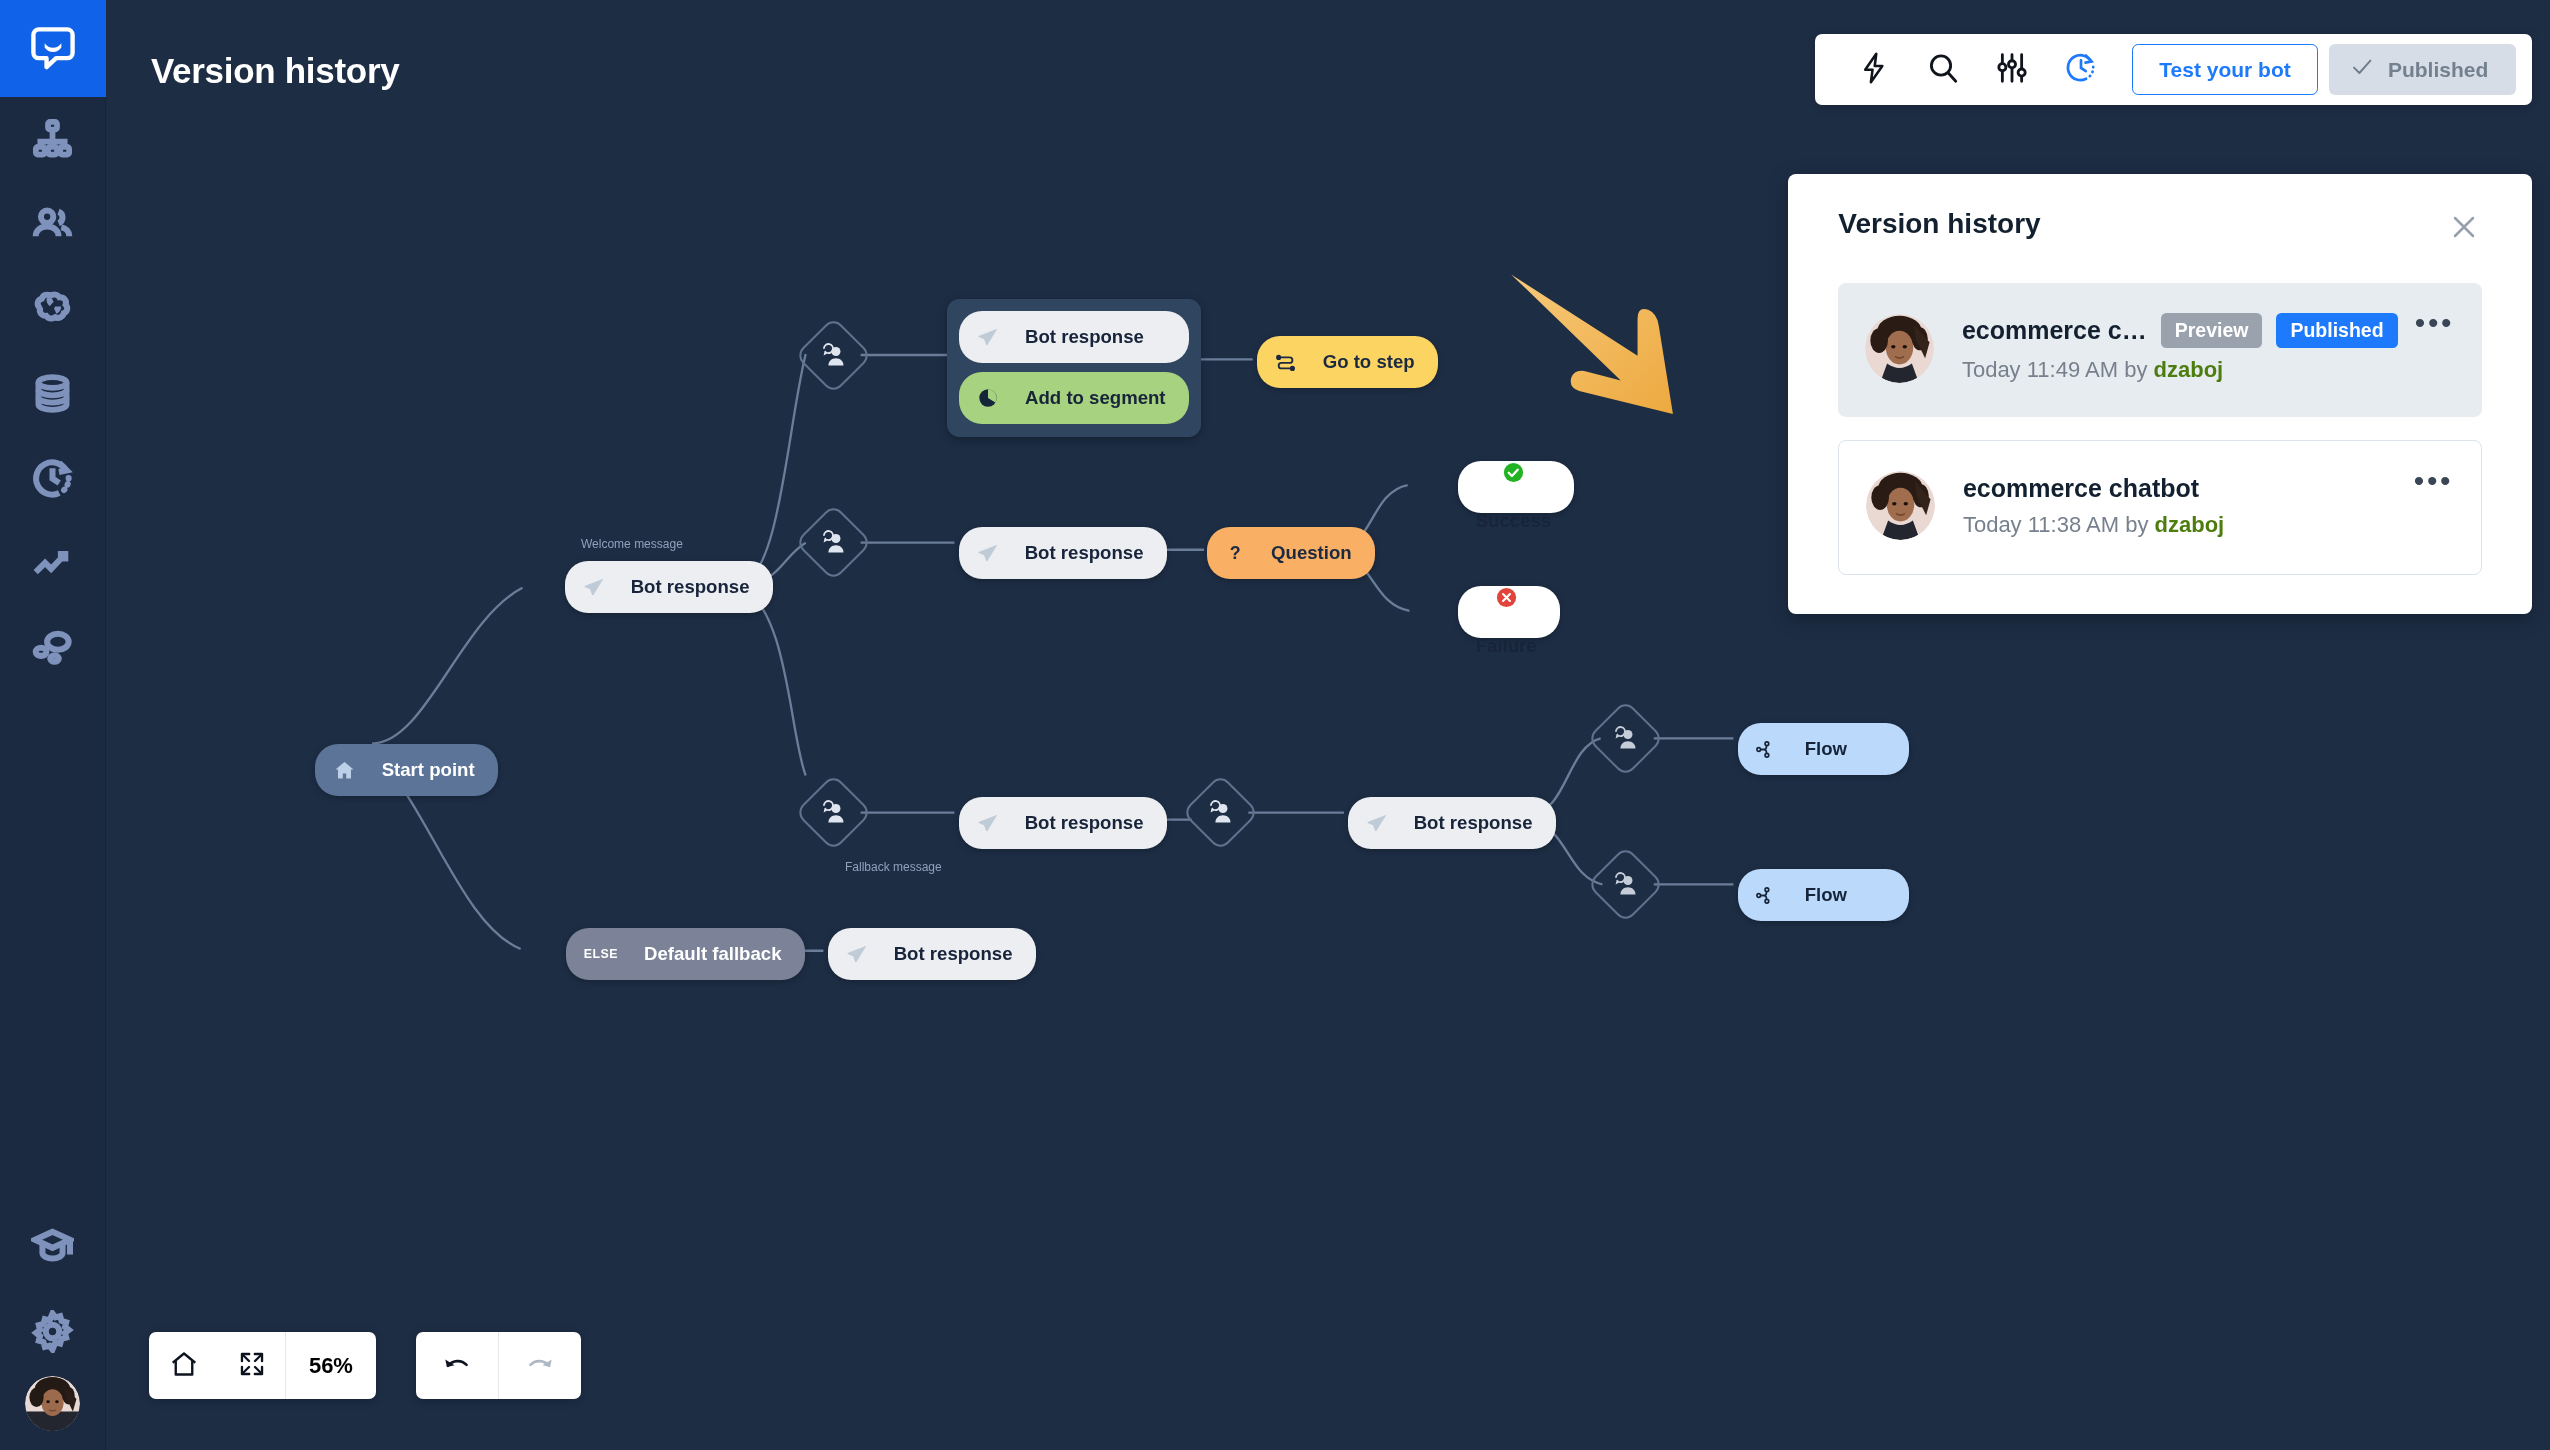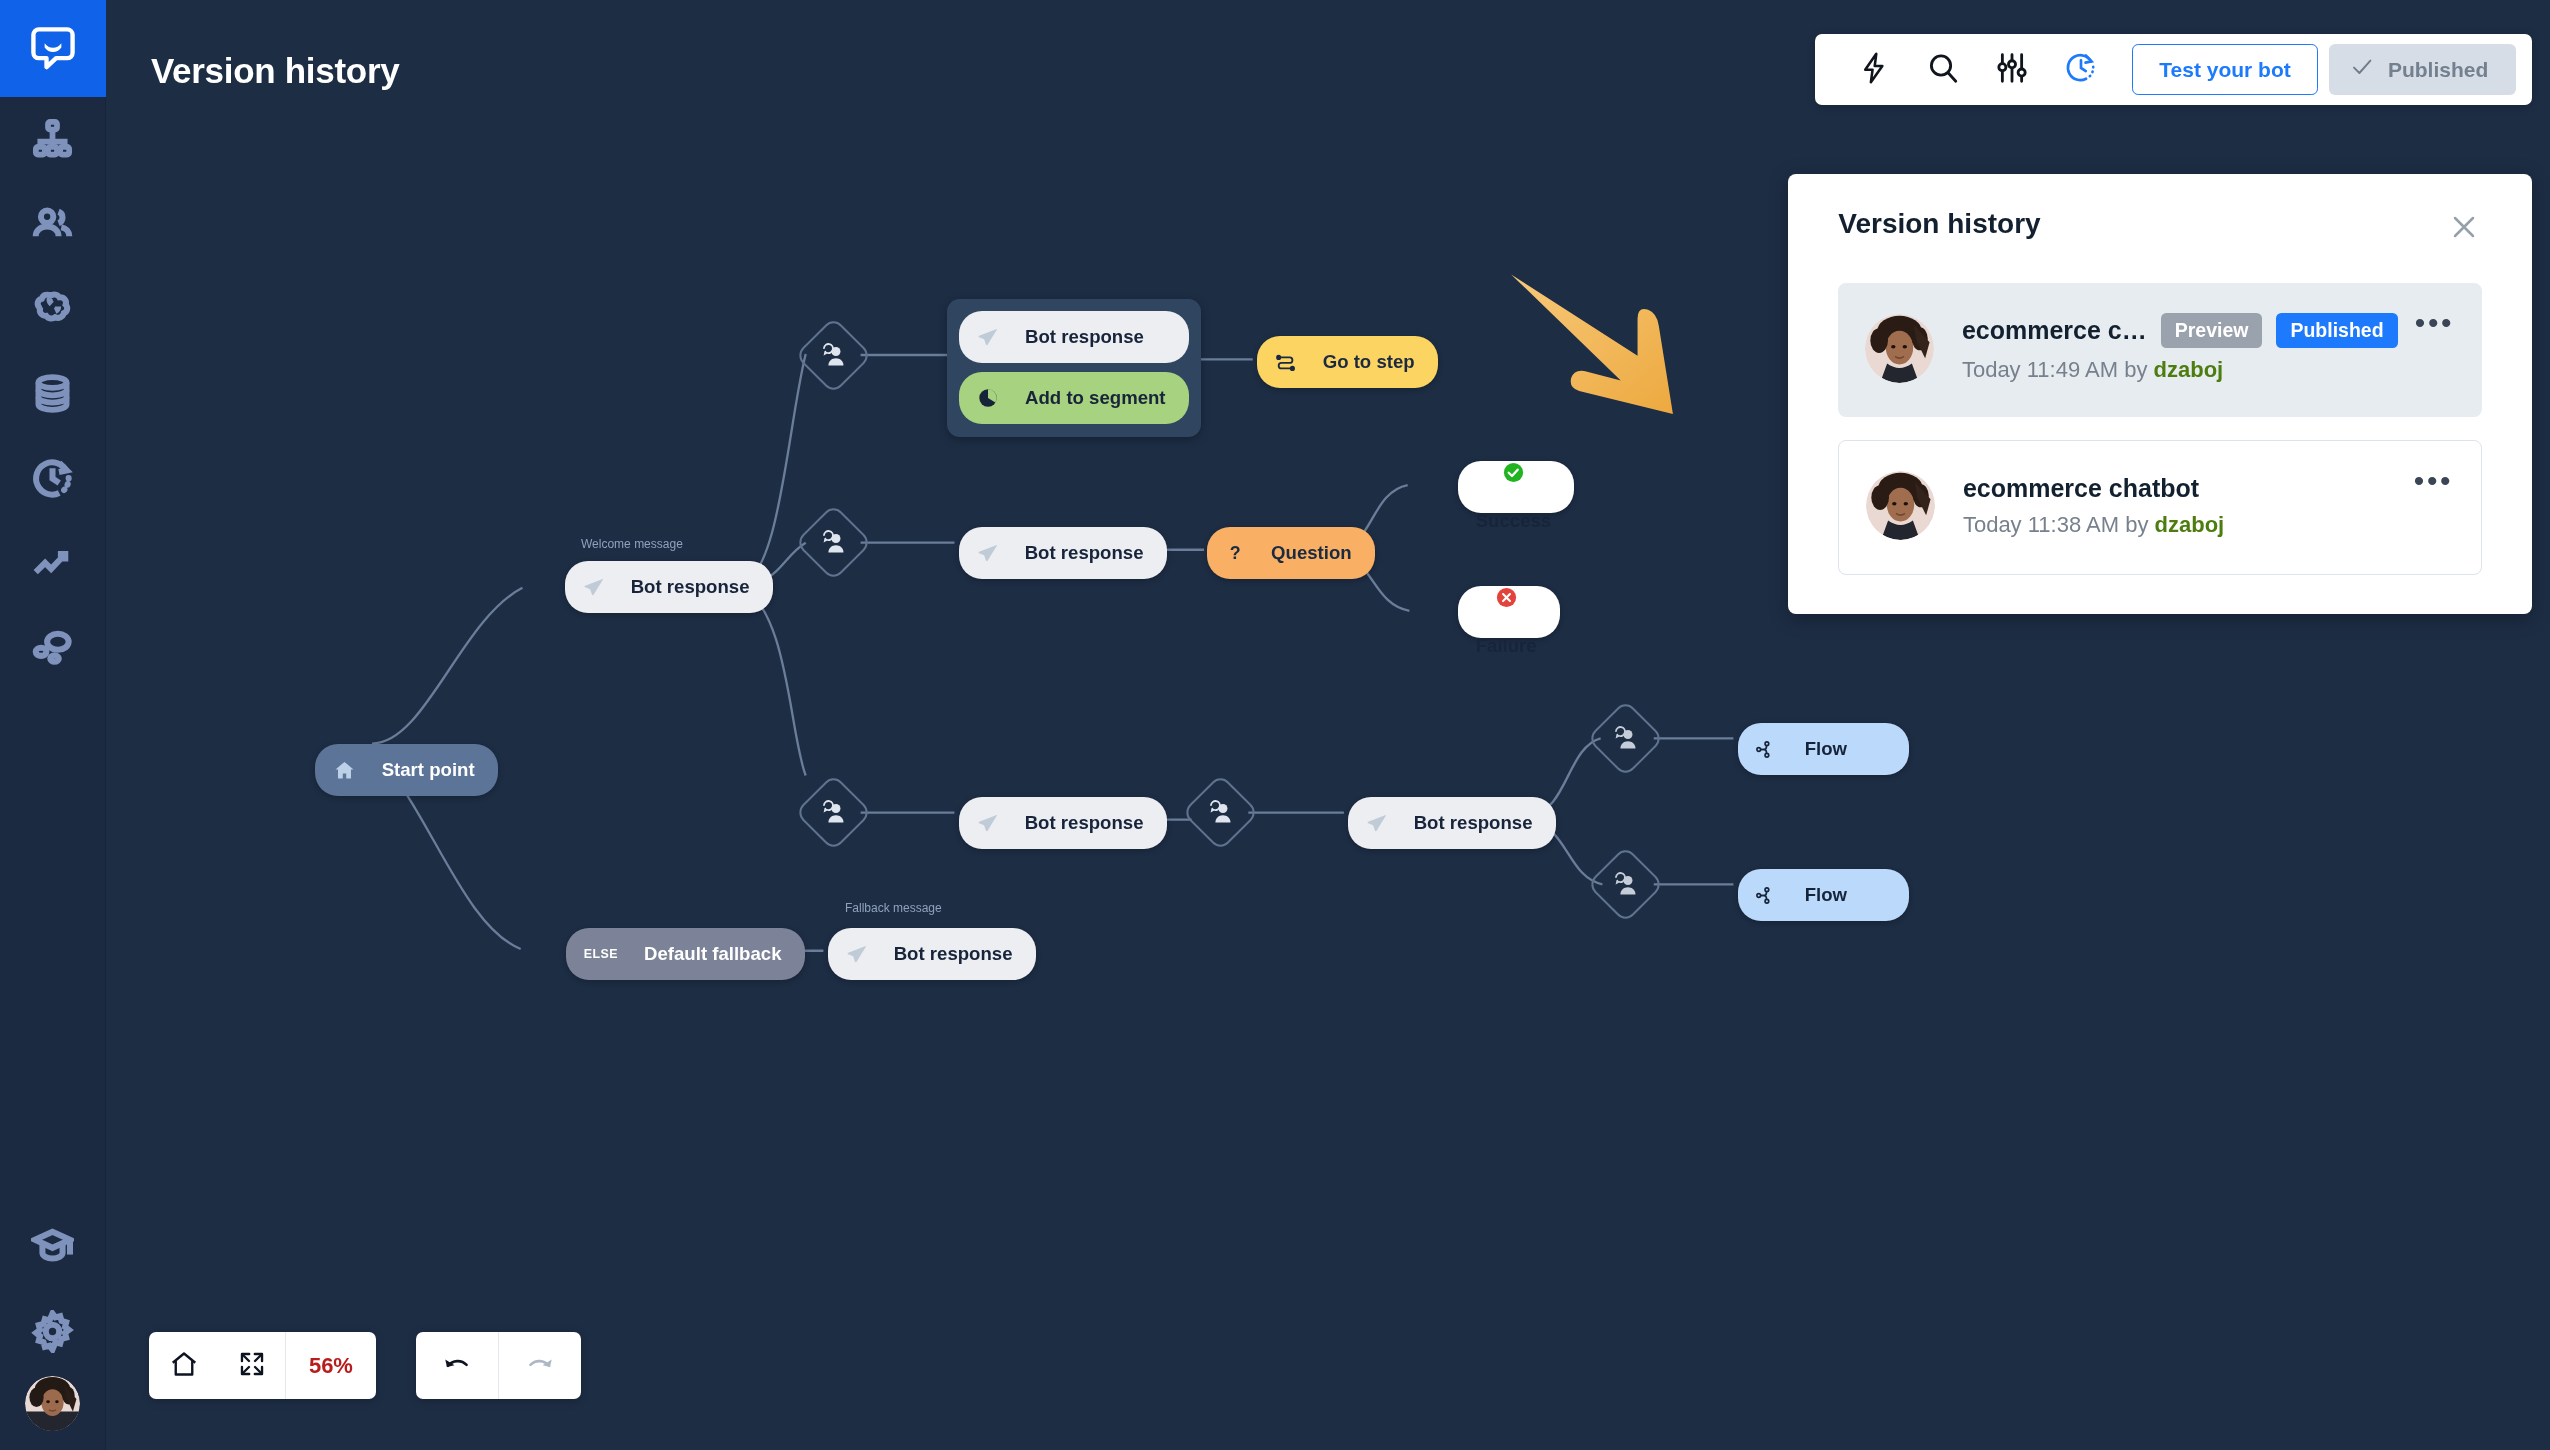--- a/index.html
+++ b/index.html
@@ -159,21 +159,21 @@
     box-shadow: 0 1.8px 8px rgba(0,0,0,0.22);
   }
   #zoom-bar { left: 149px; }
   #undo-bar { left: 416px; }
   .bb-btn {
     height: 67px; display: flex; align-items: center; justify-content: center;
     cursor: pointer; padding: 0 19.5px;
   }
   .bb-sep { width: 0.9px; height: 67px; background: #e4e8ed; }
   #zoom-level {
-    font-size: 22px; font-weight: 700; color: #b91c1c;
+    font-size: 22px; font-weight: 700; color: #000000;
     padding: 0 23px; display: flex; align-items: center; height: 67px;
     cursor: pointer;
   }
 
   
   #annot-arrow { position: absolute; left: 1503px; top: 262px; pointer-events: none; }
 </style>
 </head>
 <body>
 
@@ -345,21 +345,21 @@
         <path d="M1608 926 C 1652 936, 1650 990, 1690 999"></path>
 
         <path d="M1748 834 H 1838"></path>
         <path d="M1748 999 H 1838"></path>
 
         <path d="M708 1074 H 810"></path>
       </g>
     </svg>
 
     <div class="node-label" style="left:475px; top:537px;">Welcome message</div>
-    <div class="node-label" style="left:739px; top:901px;">Fallback message</div>
+    <div class="node-label" style="left:739px; top:860px;">Fallback message</div>
 
     <div class="node node-start" style="left:209px; top:744px;">
       <span class="nico">
         <svg width="23" height="23" viewBox="0 0 24 24" fill="#bcd0e8">
             <path d="M12 3 2.6 11h2.6v9.4h5V15h3.6v5.4h5V11h2.6z"></path>
           </svg>
       </span>
       <span>Start point</span>
     </div>
 

